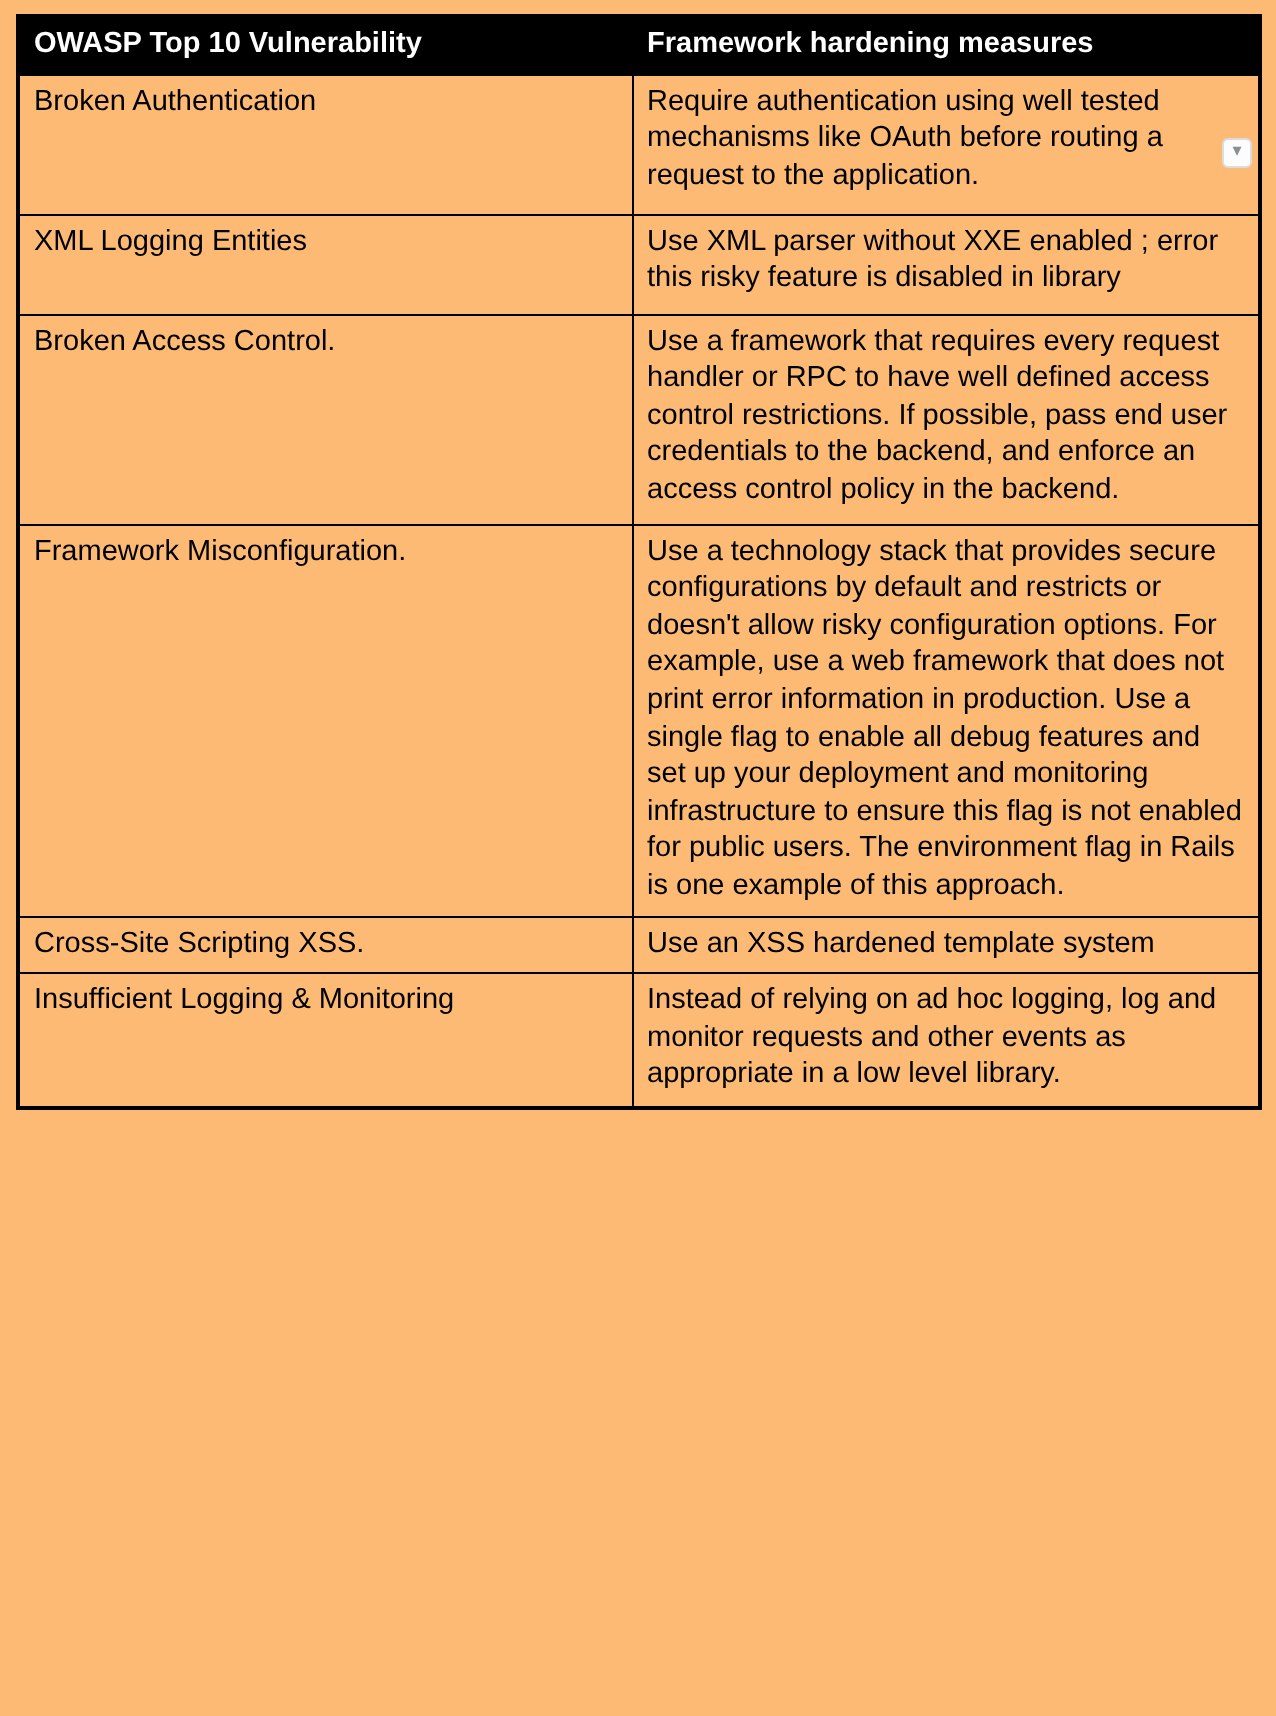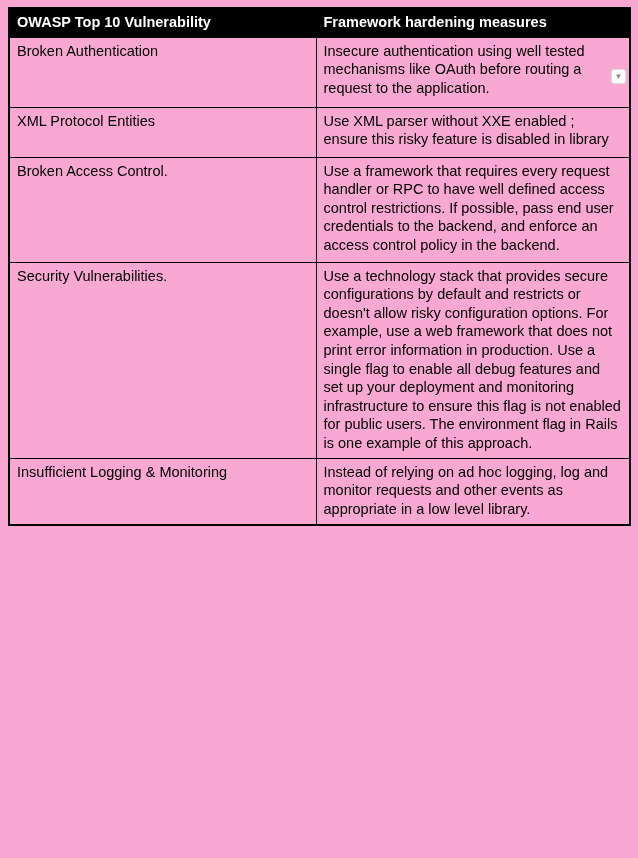--- a/index.html
+++ b/index.html
@@ -8,21 +8,21 @@
     width: 638px;
     height: 858px;
     background: #ffffff;
     overflow: hidden;
     font-family: "Liberation Sans", sans-serif;
   }
   .page {
     position: relative;
     width: 638px;
     height: 858px;
-    background: #f9a8d4;
+    background: #fdba74;
   }
   table.doc-table {
     position: absolute;
     left: 8px;
     top: 7px;
     width: 621px;
     border-collapse: collapse;
     table-layout: fixed;
     border: 2px solid #000000;
   }
@@ -107,33 +107,37 @@
     </colgroup>
     <thead>
       <tr class="hrow">
         <th>OWASP Top 10 Vulnerability</th>
         <th>Framework hardening measures</th>
       </tr>
     </thead>
     <tbody>
       <tr class="r1">
         <td>Broken Authentication</td>
-        <td>Insecure authentication using well tested mechanisms like OAuth before routing a request to the application.</td>
+        <td>Require authentication using well tested mechanisms like OAuth before routing a request to the application.</td>
       </tr>
       <tr class="r3">
-        <td>XML Protocol Entities</td>
-        <td>Use XML parser without XXE enabled ; ensure this risky feature is disabled in library</td>
+        <td>XML Logging Entities</td>
+        <td>Use XML parser without XXE enabled ; error this risky feature is disabled in library</td>
       </tr>
       <tr class="r4">
         <td>Broken Access Control.</td>
         <td>Use a framework that requires every request handler or RPC to have well defined access control restrictions. If possible, pass end user credentials to the backend, and enforce an access control policy in the backend.</td>
       </tr>
       <tr class="r5">
-        <td>Security Vulnerabilities.</td>
+        <td>Framework Misconfiguration.</td>
         <td>Use a technology stack that provides secure configurations by default and restricts or doesn't allow risky configuration options. For example, use a web framework that does not print error information in production. Use a single flag to enable all debug features and set up your deployment and monitoring infrastructure to ensure this flag is not enabled for public users. The environment flag in Rails is one example of this approach.</td>
+      </tr>
+      <tr class="r6">
+        <td>Cross-Site Scripting XSS.</td>
+        <td>Use an XSS hardened template system</td>
       </tr>
       <tr class="r9">
         <td>Insufficient Logging &amp; Monitoring</td>
         <td>Instead of relying on ad hoc logging, log and monitor requests and other events as appropriate in a low level library.</td>
       </tr>
     </tbody>
   </table>
 
   <button class="dropdown-chip">
     <span class="caret-glyph">▾</span>

